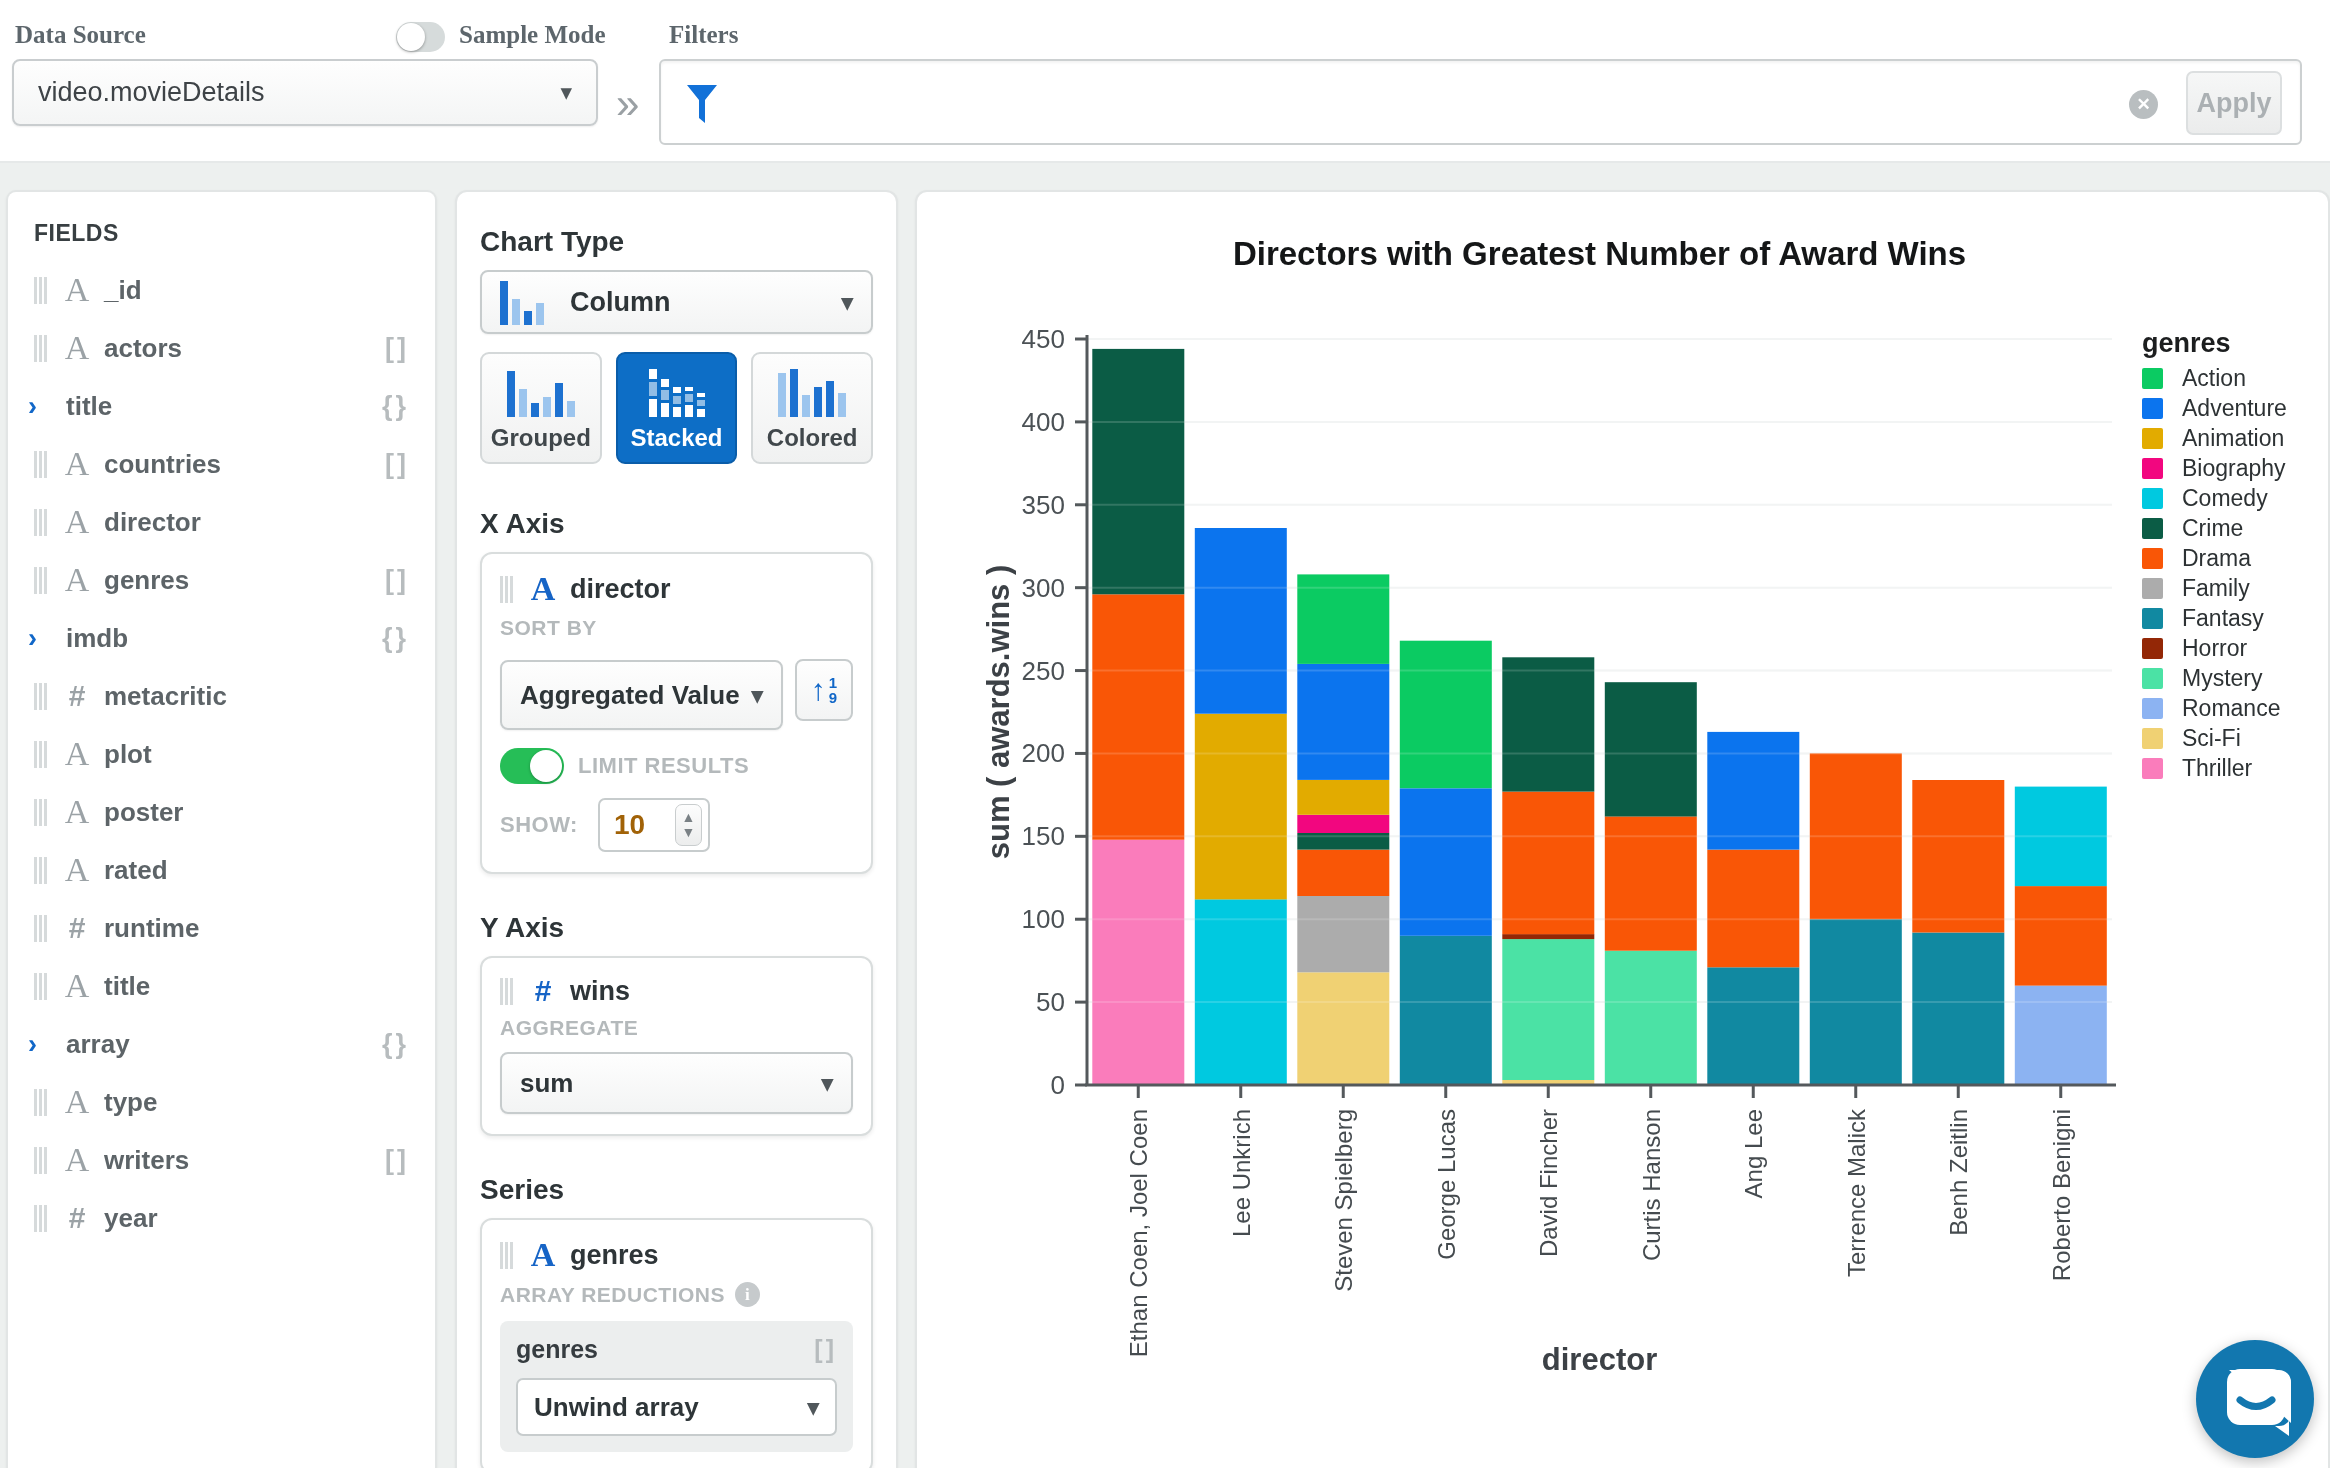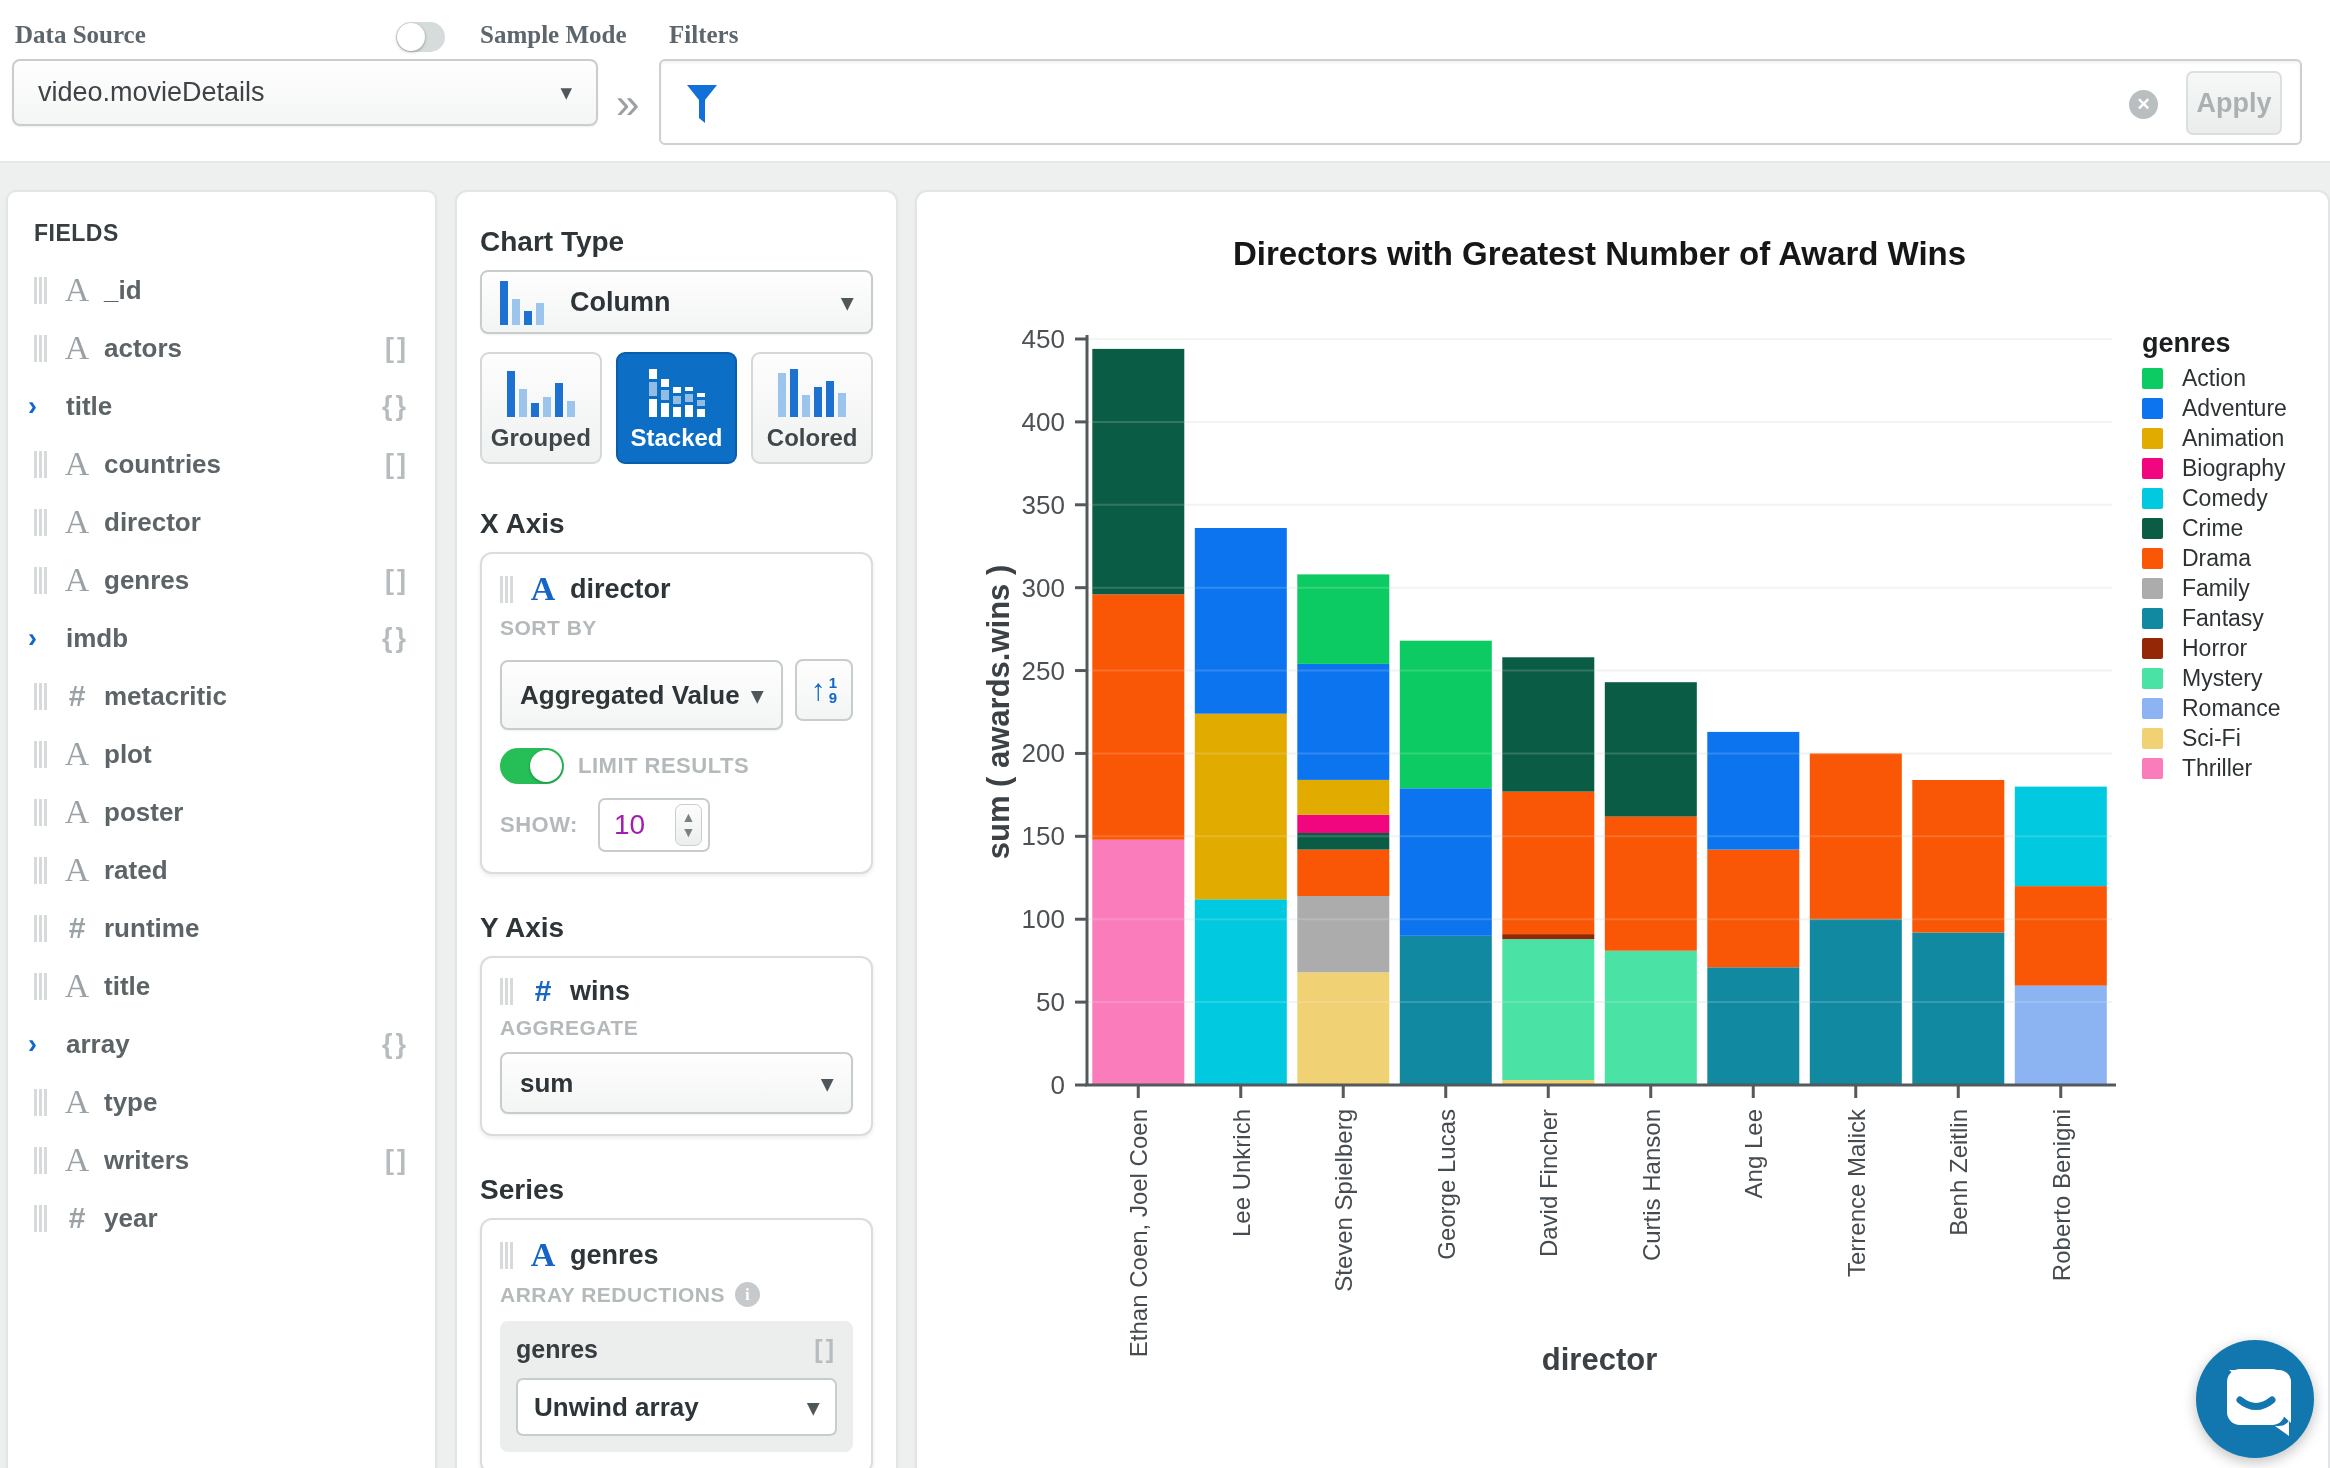--- a/index.html
+++ b/index.html
@@ -78,21 +78,21 @@
   .sort-select { flex:1; margin-top:10px; height:70px; font-size:26px; }
   .sort-btn { width:58px; height:62px; border:2px solid #c7cccd; border-radius:8px; background:linear-gradient(#fefefe,#f3f4f4);
               display:flex; align-items:center; justify-content:center; gap:3px; cursor:pointer; color:#1167c8; }
   .sort-btn .arr { font-size:30px; font-weight:bold; }
   .sort-btn .nums { font-size:15px; font-weight:bold; line-height:15px; text-align:center; }
   .limit-row { margin-top:18px; gap:14px; }
   .toggle-on { position:relative; width:64px; height:36px; border-radius:18px; background:#26be57; cursor:pointer; flex:none; }
   .toggle-on .knob { position:absolute; right:2px; top:2px; width:32px; height:32px; border-radius:50%; background:#fff; box-shadow:0 1px 3px rgba(0,0,0,.3); }
   .show-row { margin-top:14px; gap:20px; }
   .show-input { width:112px; height:54px; border:2px solid #c7cccd; border-radius:7px; background:#fff; display:flex; align-items:center; padding:0 6px 0 14px; }
-  .show-input input { width:46px; border:none; outline:none; font-size:28px; font-weight:normal; color:#a21caf; }
+  .show-input input { width:46px; border:none; outline:none; font-size:28px; font-weight:bold; color:#a16207; }
   .stepper { margin-left:auto; width:27px; height:42px; border:1px solid #c9cdce; border-radius:7px; background:linear-gradient(#fdfdfd,#eceded);
              display:flex; flex-direction:column; align-items:center; justify-content:center; color:#7a8185; font-size:14px; line-height:15px; cursor:pointer; }
   .info-i { display:inline-flex; width:25px; height:25px; border-radius:50%; background:#c6cacc; color:#fff; align-items:center; justify-content:center;
             font-size:17px; font-weight:bold; font-family:"Liberation Serif",serif; margin-left:10px; }
   .series-box { margin-top:14px; background:#eceeee; border-radius:8px; padding:14px 16px 16px; }
   .series-box .head { display:flex; align-items:center; position:relative; }
   .fname2 { font-size:25px; font-weight:bold; color:#363c40; }
   .series-box .coll2 { margin-left:auto; color:#b7bcbe; font-weight:bold; font-size:25px; letter-spacing:3px; }
   .unwind { margin-top:14px; height:58px; border:2px solid #c7cccd; border-radius:7px; background:#fff; display:flex; align-items:center;
             padding:0 16px; font-size:26px; font-weight:bold; color:#2e3538; cursor:pointer; }
@@ -110,21 +110,21 @@
 
 <div class="topbar">
   <div class="tb-label" style="left:15px; top:21px;">Data Source</div>
   <div class="ds-box">
     <span>video.movieDetails</span>
     <span class="caret">▾</span>
   </div>
   <div class="toggle-off">
       <span class="knob"></span>
     </div>
-  <div class="tb-label" style="left:459px; top:21px;margin-left:21px;">Sample Mode</div>
+  <div class="tb-label" style="left:459px; top:21px;">Sample Mode</div>
   <div class="dbl-chev">»</div>
   <div class="tb-label" style="left:669px; top:21px;">Filters</div>
 
   <div class="filters-box">
     <span class="funnel-wrap">
       <svg width="34" height="40" viewBox="0 0 34 40">
           <path d="M2 0 H32 L20 15 V38 L14 33 V15 Z" fill="#1271d8"></path>
         </svg>
     </span>
     <input class="filter-input" value="" style="">

